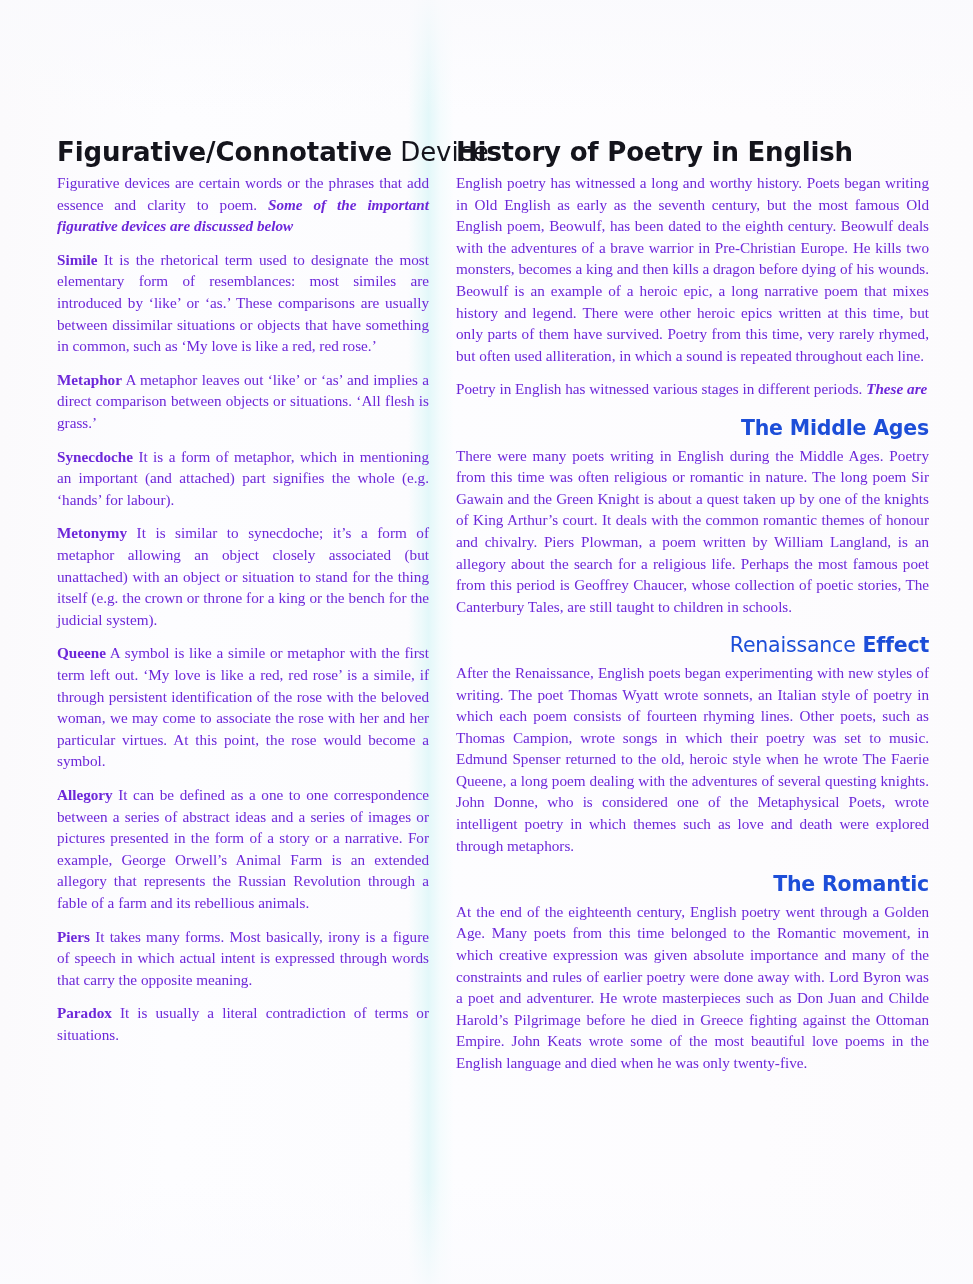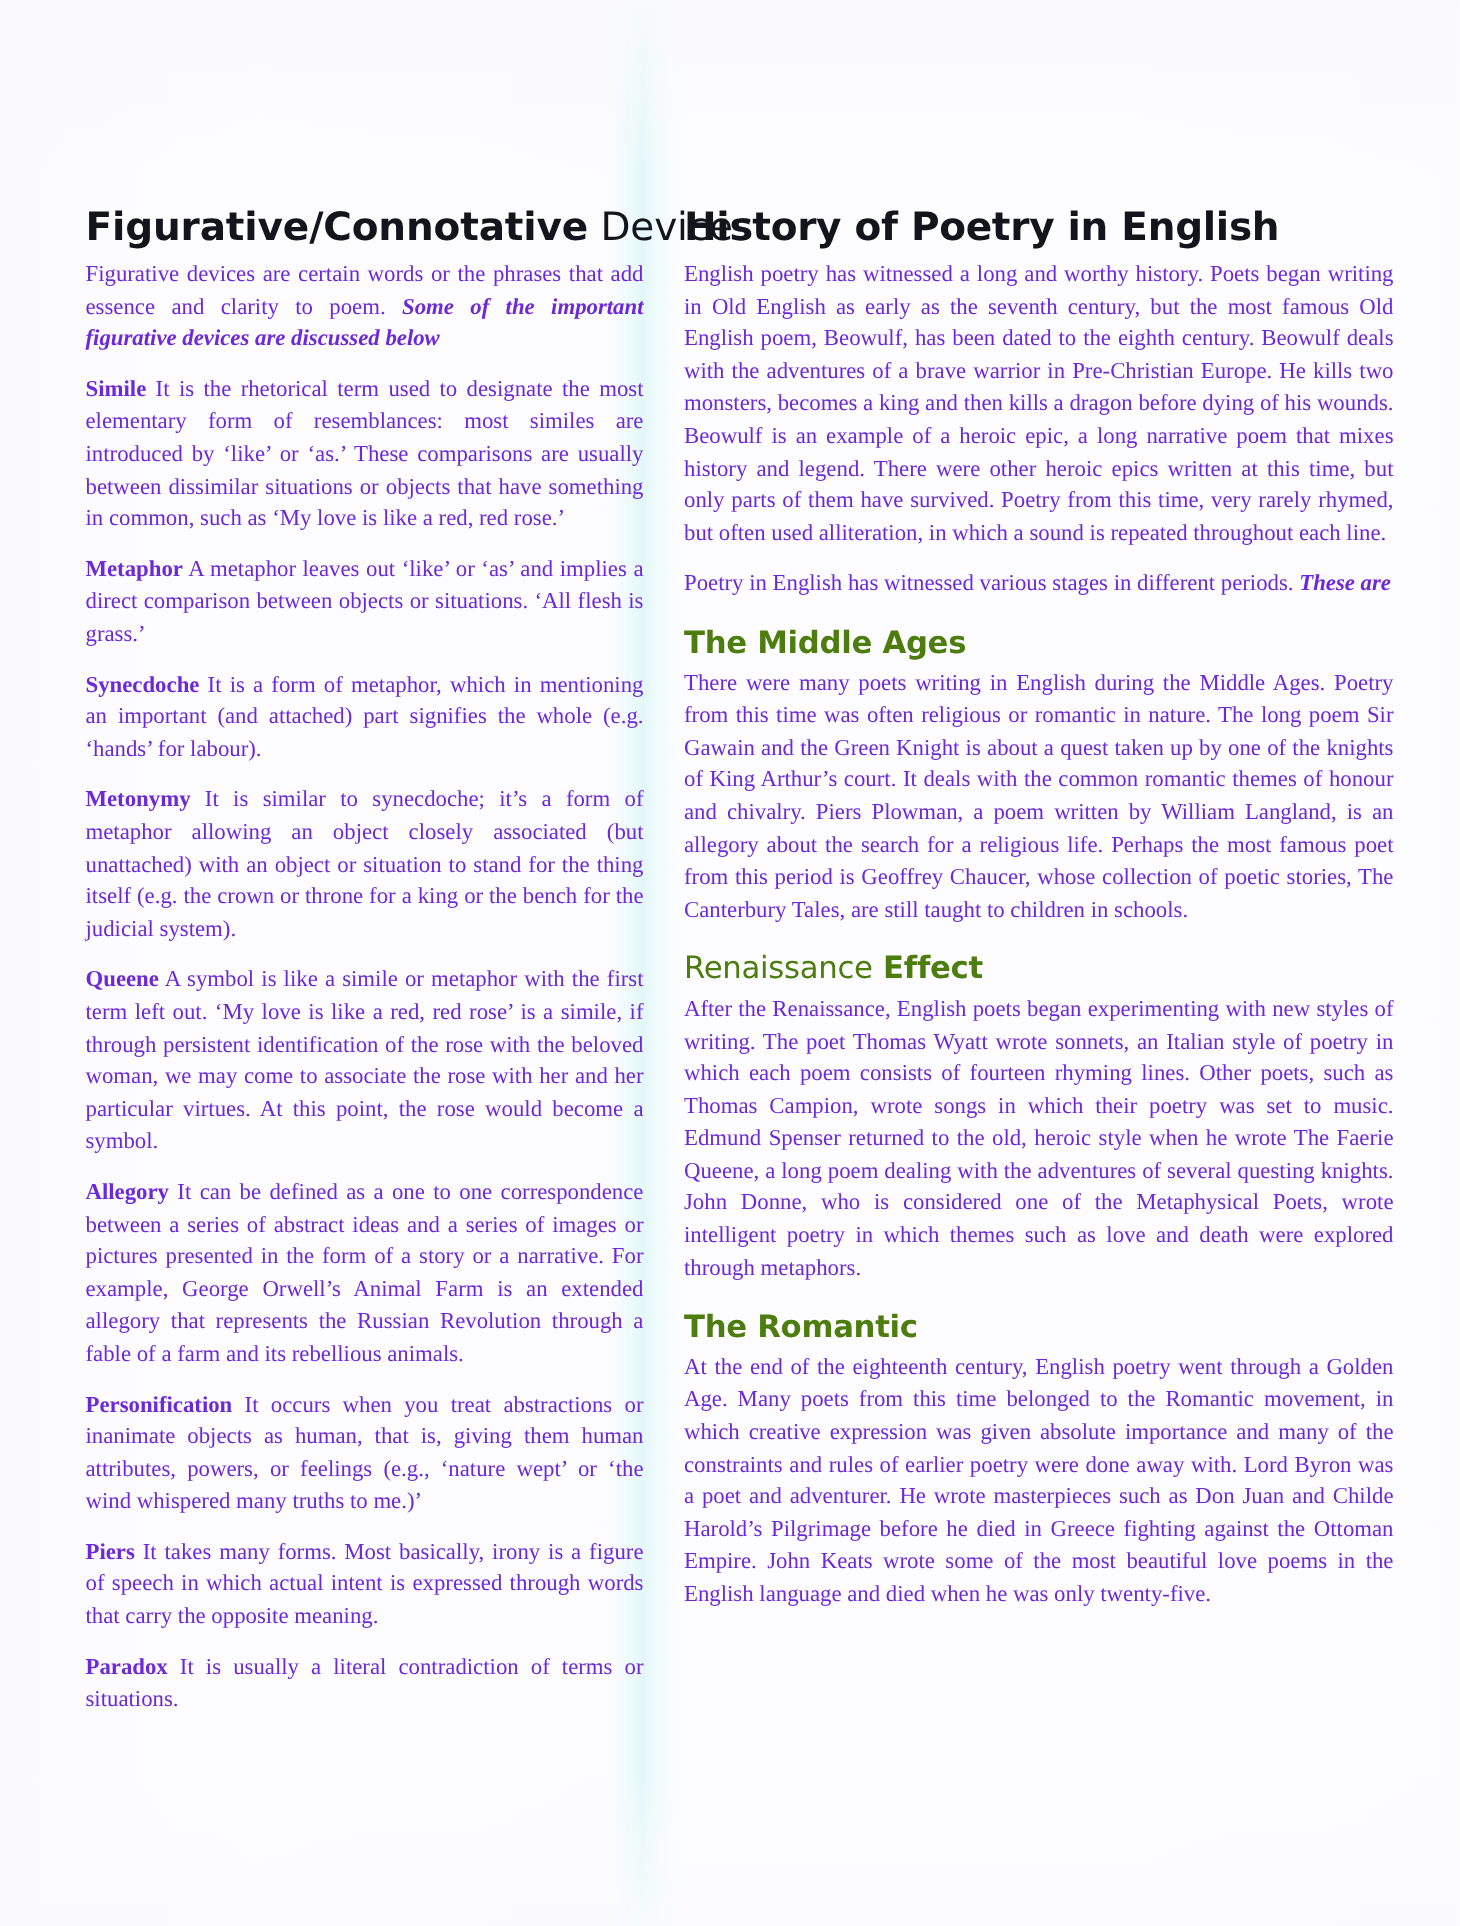--- a/index.html
+++ b/index.html
@@ -86,24 +86,25 @@
   }
   #right-column .h1 {
     font-size: 26px;
   }
 
   .h2 {
     font-family: "DejaVu Sans", "Liberation Sans", sans-serif;
     font-size: 20.5px;
     line-height: 1.15;
     letter-spacing: -0.2px;
-    color: #4d7c0f;
+    color: #1d4ed8;
     font-weight: 700;
     margin: 17px 0 4px 0;
     white-space: nowrap;
+    text-align: right;
   }
   .h2 .lead { font-weight: 400; }
   .h2 .tail { font-weight: 700; }
   .h2.all-bold .lead { font-weight: 700; }
 
   
   p.body {
     margin: 0 0 12px 0;
     font-size: 15.2px;
     line-height: 21.6px;
@@ -166,23 +167,20 @@
     </p>
 
     <p class="body">
       <span class="term">Queene</span><span> A symbol is like a simile or metaphor with the first term left out. ‘My love is like a red, red rose’ is a simile, if through persistent identification of the rose with the beloved woman, we may come to associate the rose with her and her particular virtues. At this point, the rose would become a symbol.</span>
     </p>
 
     <p class="body">
       <span class="term">Allegory</span><span> It can be defined as a one to one correspondence between a series of abstract ideas and a series of images or pictures presented in the form of a story or a narrative. For example, George Orwell’s Animal Farm is an extended allegory that represents the Russian Revolution through a fable of a farm and its rebellious animals.</span>
     </p>
 
-    <p class="body">
-      <span class="term">Personification</span><span>  It occurs when you treat abstractions or inanimate objects as human, that is, giving them human attributes, powers, or feelings (e.g., ‘nature wept’ or ‘the wind whispered many truths to me.)’</span>
-    </p>
 
     <p class="body">
       <span class="term">Piers</span><span> It takes many forms. Most basically, irony is a figure of speech in which actual intent is expressed through words that carry the opposite meaning.</span>
     </p>
 
     <p class="body">
       <span class="term">Paradox</span><span> It is usually a literal contradiction of terms or situations.</span>
     </p>
 
   </div>

